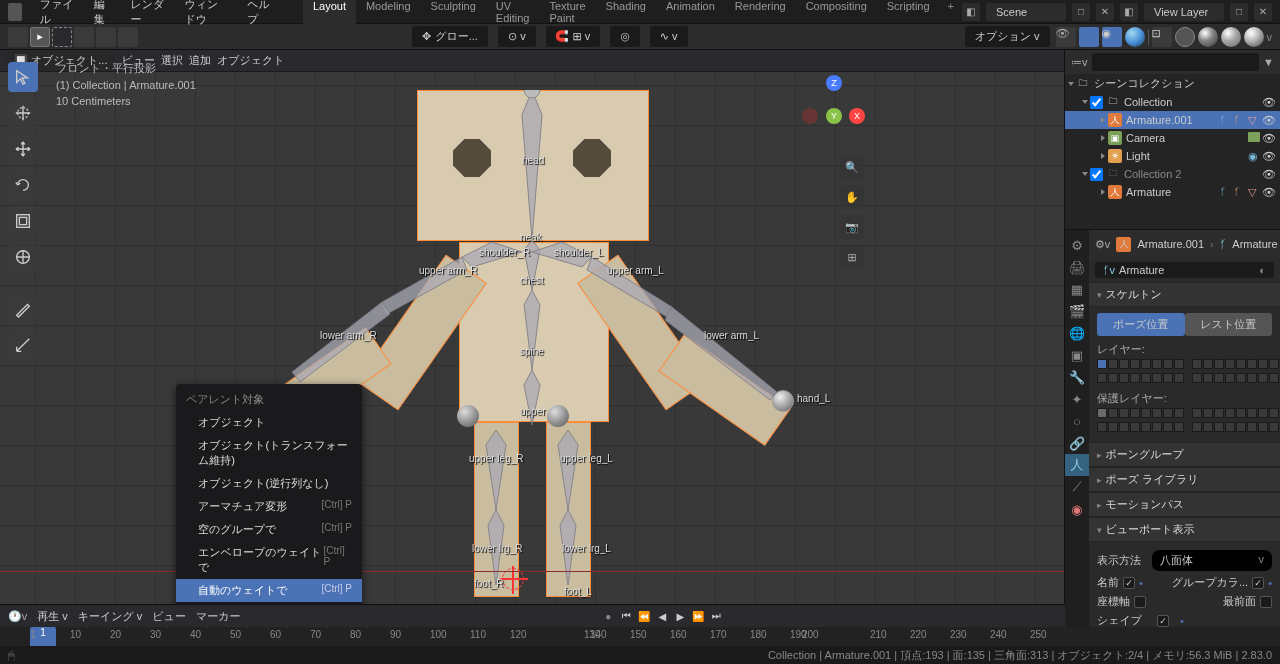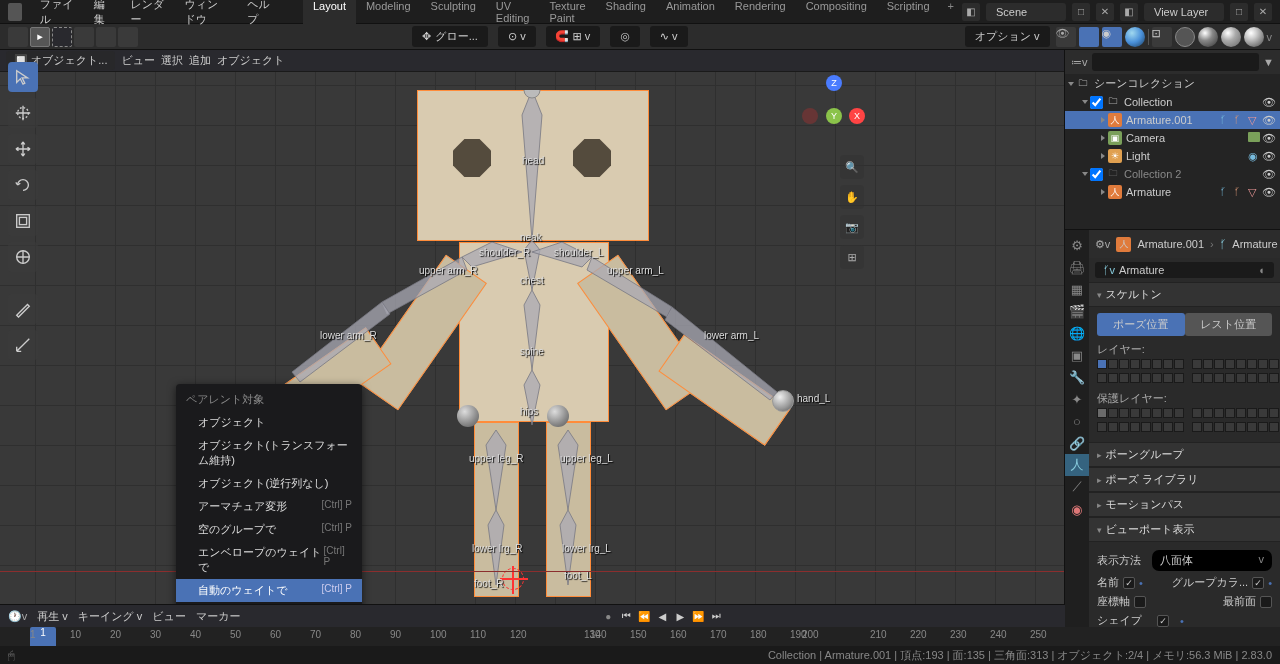--- a/index.html
+++ b/index.html
@@ -263,20 +263,25 @@
             <path d="M3 17 L15 5 L17 7 L5 19 Z"></path>
           </svg>
         </div>
       <div class="tool-btn">
           <svg viewBox="0 0 20 20">
             <path d="M3 17 L17 3 M3 17 L3 12 M3 17 L8 17"></path>
           </svg>
         </div>
     </div>
 
+    <div class="viewport-info">
+      <div>フロント・平行投影</div>
+      <div>(1) Collection | Armature.001</div>
+      <div>10 Centimeters</div>
+    </div>
 
     <div class="red-line"></div>
 
     <div class="character">
       <div class="box head-box">
         <div class="octagon eye-l"></div>
         <div class="octagon eye-r"></div>
       </div>
       <div class="box torso-box"></div>
       <div class="arm arm-r-u"></div>
@@ -322,27 +327,27 @@
       <div class="bone-label" style="left:-12px; top:142px;">neak</div>
       <div class="bone-label" style="left:-53px; top:157px;">shoulder_R</div>
       <div class="bone-label" style="left:22px; top:157px;">shoulder_L</div>
       <div class="bone-label" style="left:-113px; top:175px;">upper arm_R</div>
       <div class="bone-label" style="left:75px; top:175px;">upper arm_L</div>
       <div class="bone-label" style="left:-12px; top:185px;">chest</div>
       <div class="bone-label" style="left:-212px; top:240px;">lower arm_R</div>
       <div class="bone-label" style="left:172px; top:240px;">lower arm_L</div>
       <div class="bone-label" style="left:265px; top:303px;">hand_L</div>
       <div class="bone-label" style="left:-12px; top:256px;">spine</div>
-      <div class="bone-label" style="left:-12px; top:316px;">hips</div>
+      <div class="bone-label" style="left:-12px; top:316px;">upper</div>
       <div class="bone-label" style="left:-63px; top:363px;">upper leg_R</div>
       <div class="bone-label" style="left:28px; top:363px;">upper leg_L</div>
       <div class="bone-label" style="left:-60px; top:453px;">lower lrg_R</div>
       <div class="bone-label" style="left:30px; top:453px;">lower lrg_L</div>
       <div class="bone-label" style="left:-58px; top:488px;">foot_R</div>
-      <div class="bone-label" style="left:32px; top:480px;">foot_L</div>
+      <div class="bone-label" style="left:32px; top:496px;">foot_L</div>
 
       <div style="position:absolute; left:-30px; top:478px; width:22px; height:22px; border:1px dashed #f33; border-radius:50%; z-index:9;">
         <div style="position:absolute;left:9px;top:-3px;width:2px;height:28px;background:#f33;"></div>
         <div style="position:absolute;top:9px;left:-3px;height:2px;width:28px;background:#f33;"></div>
       </div>
     </div>
 
     <div class="nav-gizmo">
       <div class="axis-ball axis-z">Z</div>
       <div class="axis-ball axis-y">Y</div>

